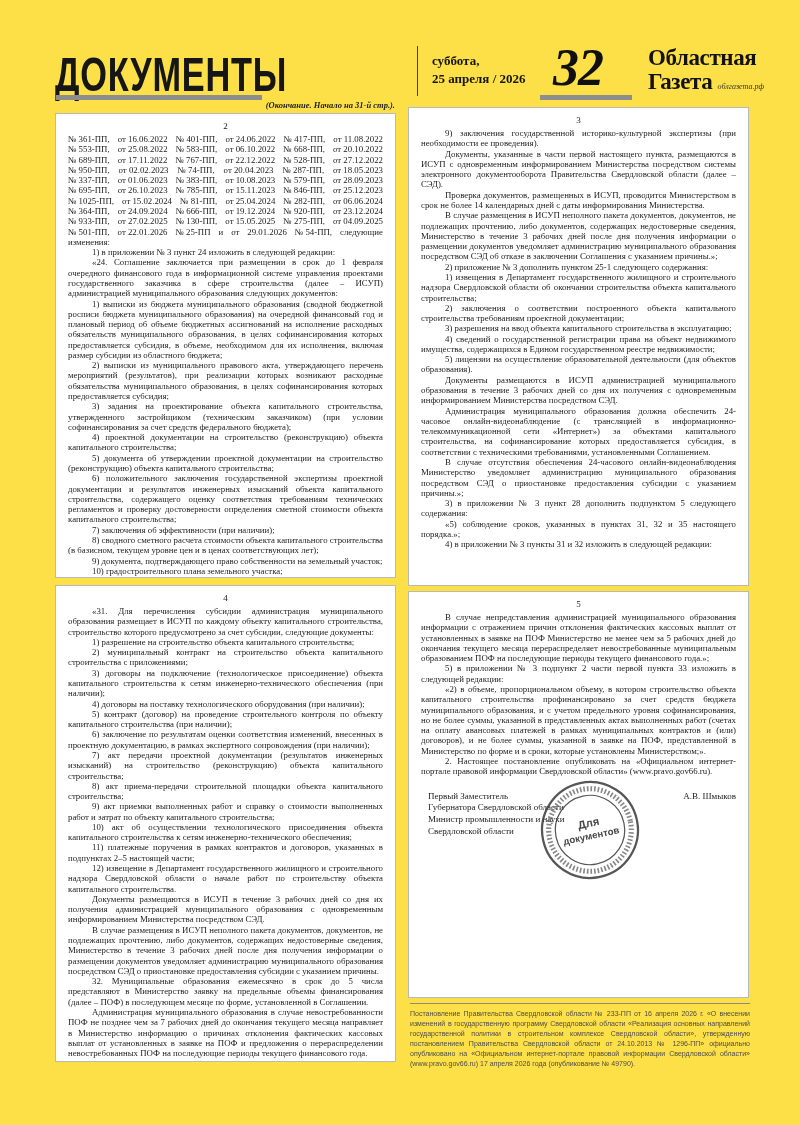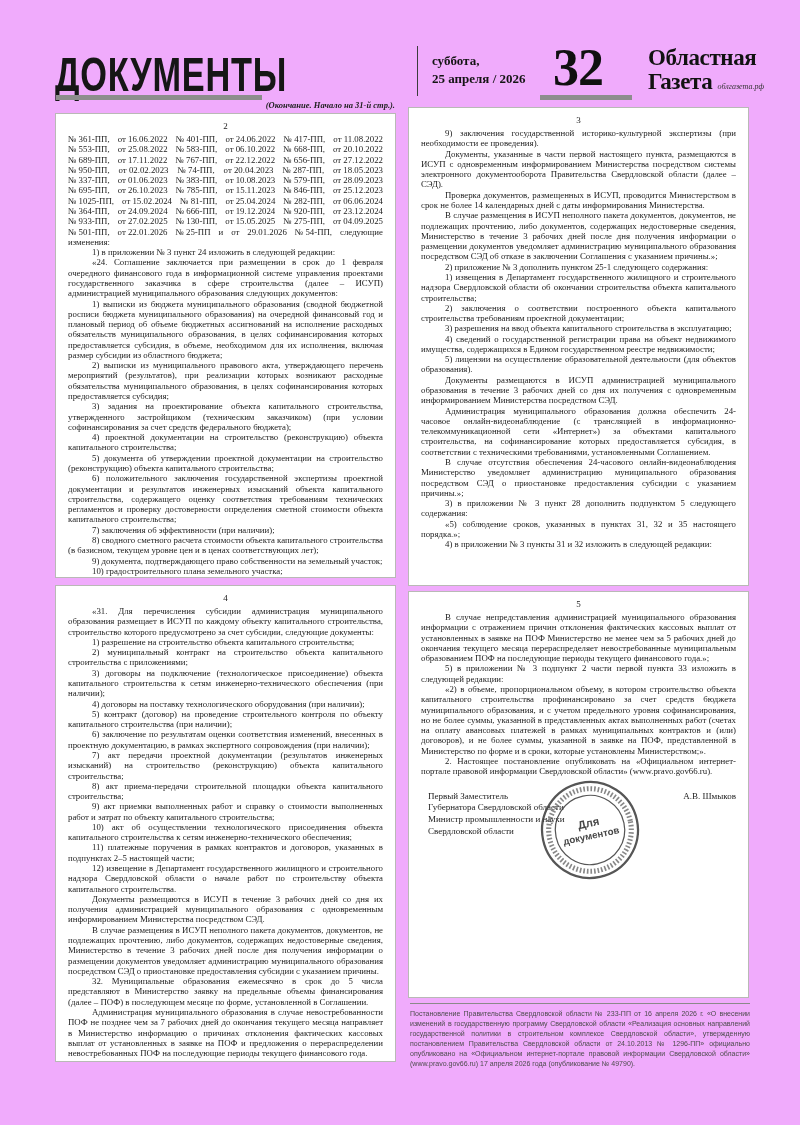--- a/index.html
+++ b/index.html
@@ -1,25 +1,25 @@
 <!DOCTYPE html>
 <html><head>
 <meta charset="utf-8">
 <style>
   html,body{margin:0;padding:0;background:#e8e8e6;}
-  .page{position:relative;width:800px;height:1125px;background:#f0abfc;font-family:"Liberation Serif",serif;color:#1a1a1a;overflow:hidden;}
+  .page{position:relative;width:800px;height:1125px;background:#fde047;font-family:"Liberation Serif",serif;color:#1a1a1a;overflow:hidden;}
 
   
   .masthead-title{position:absolute;left:55px;top:48px;font-family:"Liberation Sans",sans-serif;font-weight:bold;font-size:44px;letter-spacing:1px;transform:scale(0.78,1.08);transform-origin:left top;color:#161616;white-space:nowrap;}
   .bar{position:absolute;height:5px;background:#8d8d8d;}
   .bar-title{left:56px;top:95px;width:206px;}
   .bar-page{left:540px;top:95px;width:92px;}
   .head-divider{position:absolute;left:417px;top:46px;width:1px;height:50px;background:#3c3c3c;}
   .date-block{position:absolute;left:432px;top:52px;font-size:13px;font-weight:bold;line-height:1.35;color:#141414;}
-  .page-number{position:absolute;left:553px;top:38px;font-size:52px;font-weight:bold;color:#101010;letter-spacing:-1px;}
+  .page-number{position:absolute;left:553px;top:38px;font-size:52px;font-weight:bold;color:#101010;letter-spacing:-1px;font-style:italic;}
   .brand{position:absolute;left:648px;top:46px;font-weight:bold;font-size:23px;line-height:1.04;letter-spacing:-0.4px;color:#121212;}
   .brand-site{font-size:8px;font-style:italic;font-weight:normal;letter-spacing:0;color:#333;text-align:center;}
 
   .cont-note{position:absolute;left:55px;top:100px;width:340px;text-align:right;font-size:8.5px;font-weight:bold;font-style:italic;color:#222;}
 
   
   .box{position:absolute;border:1px solid #b9b9b6;background:#fff;padding:7px 12px 6px 12px;box-sizing:border-box;overflow:hidden;}
   .box-2{left:55px;top:113px;width:341px;height:465px;}
   .box-3{left:408px;top:107px;width:341px;height:479px;}
   .box-4{left:55px;top:585px;width:341px;height:477px;}
@@ -76,21 +76,21 @@
           <span>№ 583-ПП,</span>
           <span>от 06.10.2022</span>
           <span>№ 668-ПП,</span>
           <span>от 20.10.2022</span>
         </div>
         <div class="num-row">
           <span>№ 689-ПП,</span>
           <span>от 17.11.2022</span>
           <span>№ 767-ПП,</span>
           <span>от 22.12.2022</span>
-          <span>№ 656-ПП,</span>
+          <span>№ 528-ПП,</span>
           <span>от 27.12.2022</span>
         </div>
         <div class="num-row">
           <span>№ 950-ПП,</span>
           <span>от 02.02.2023</span>
           <span>№ 74-ПП,</span>
           <span>от 20.04.2023</span>
           <span>№ 287-ПП,</span>
           <span>от 18.05.2023</span>
         </div>

